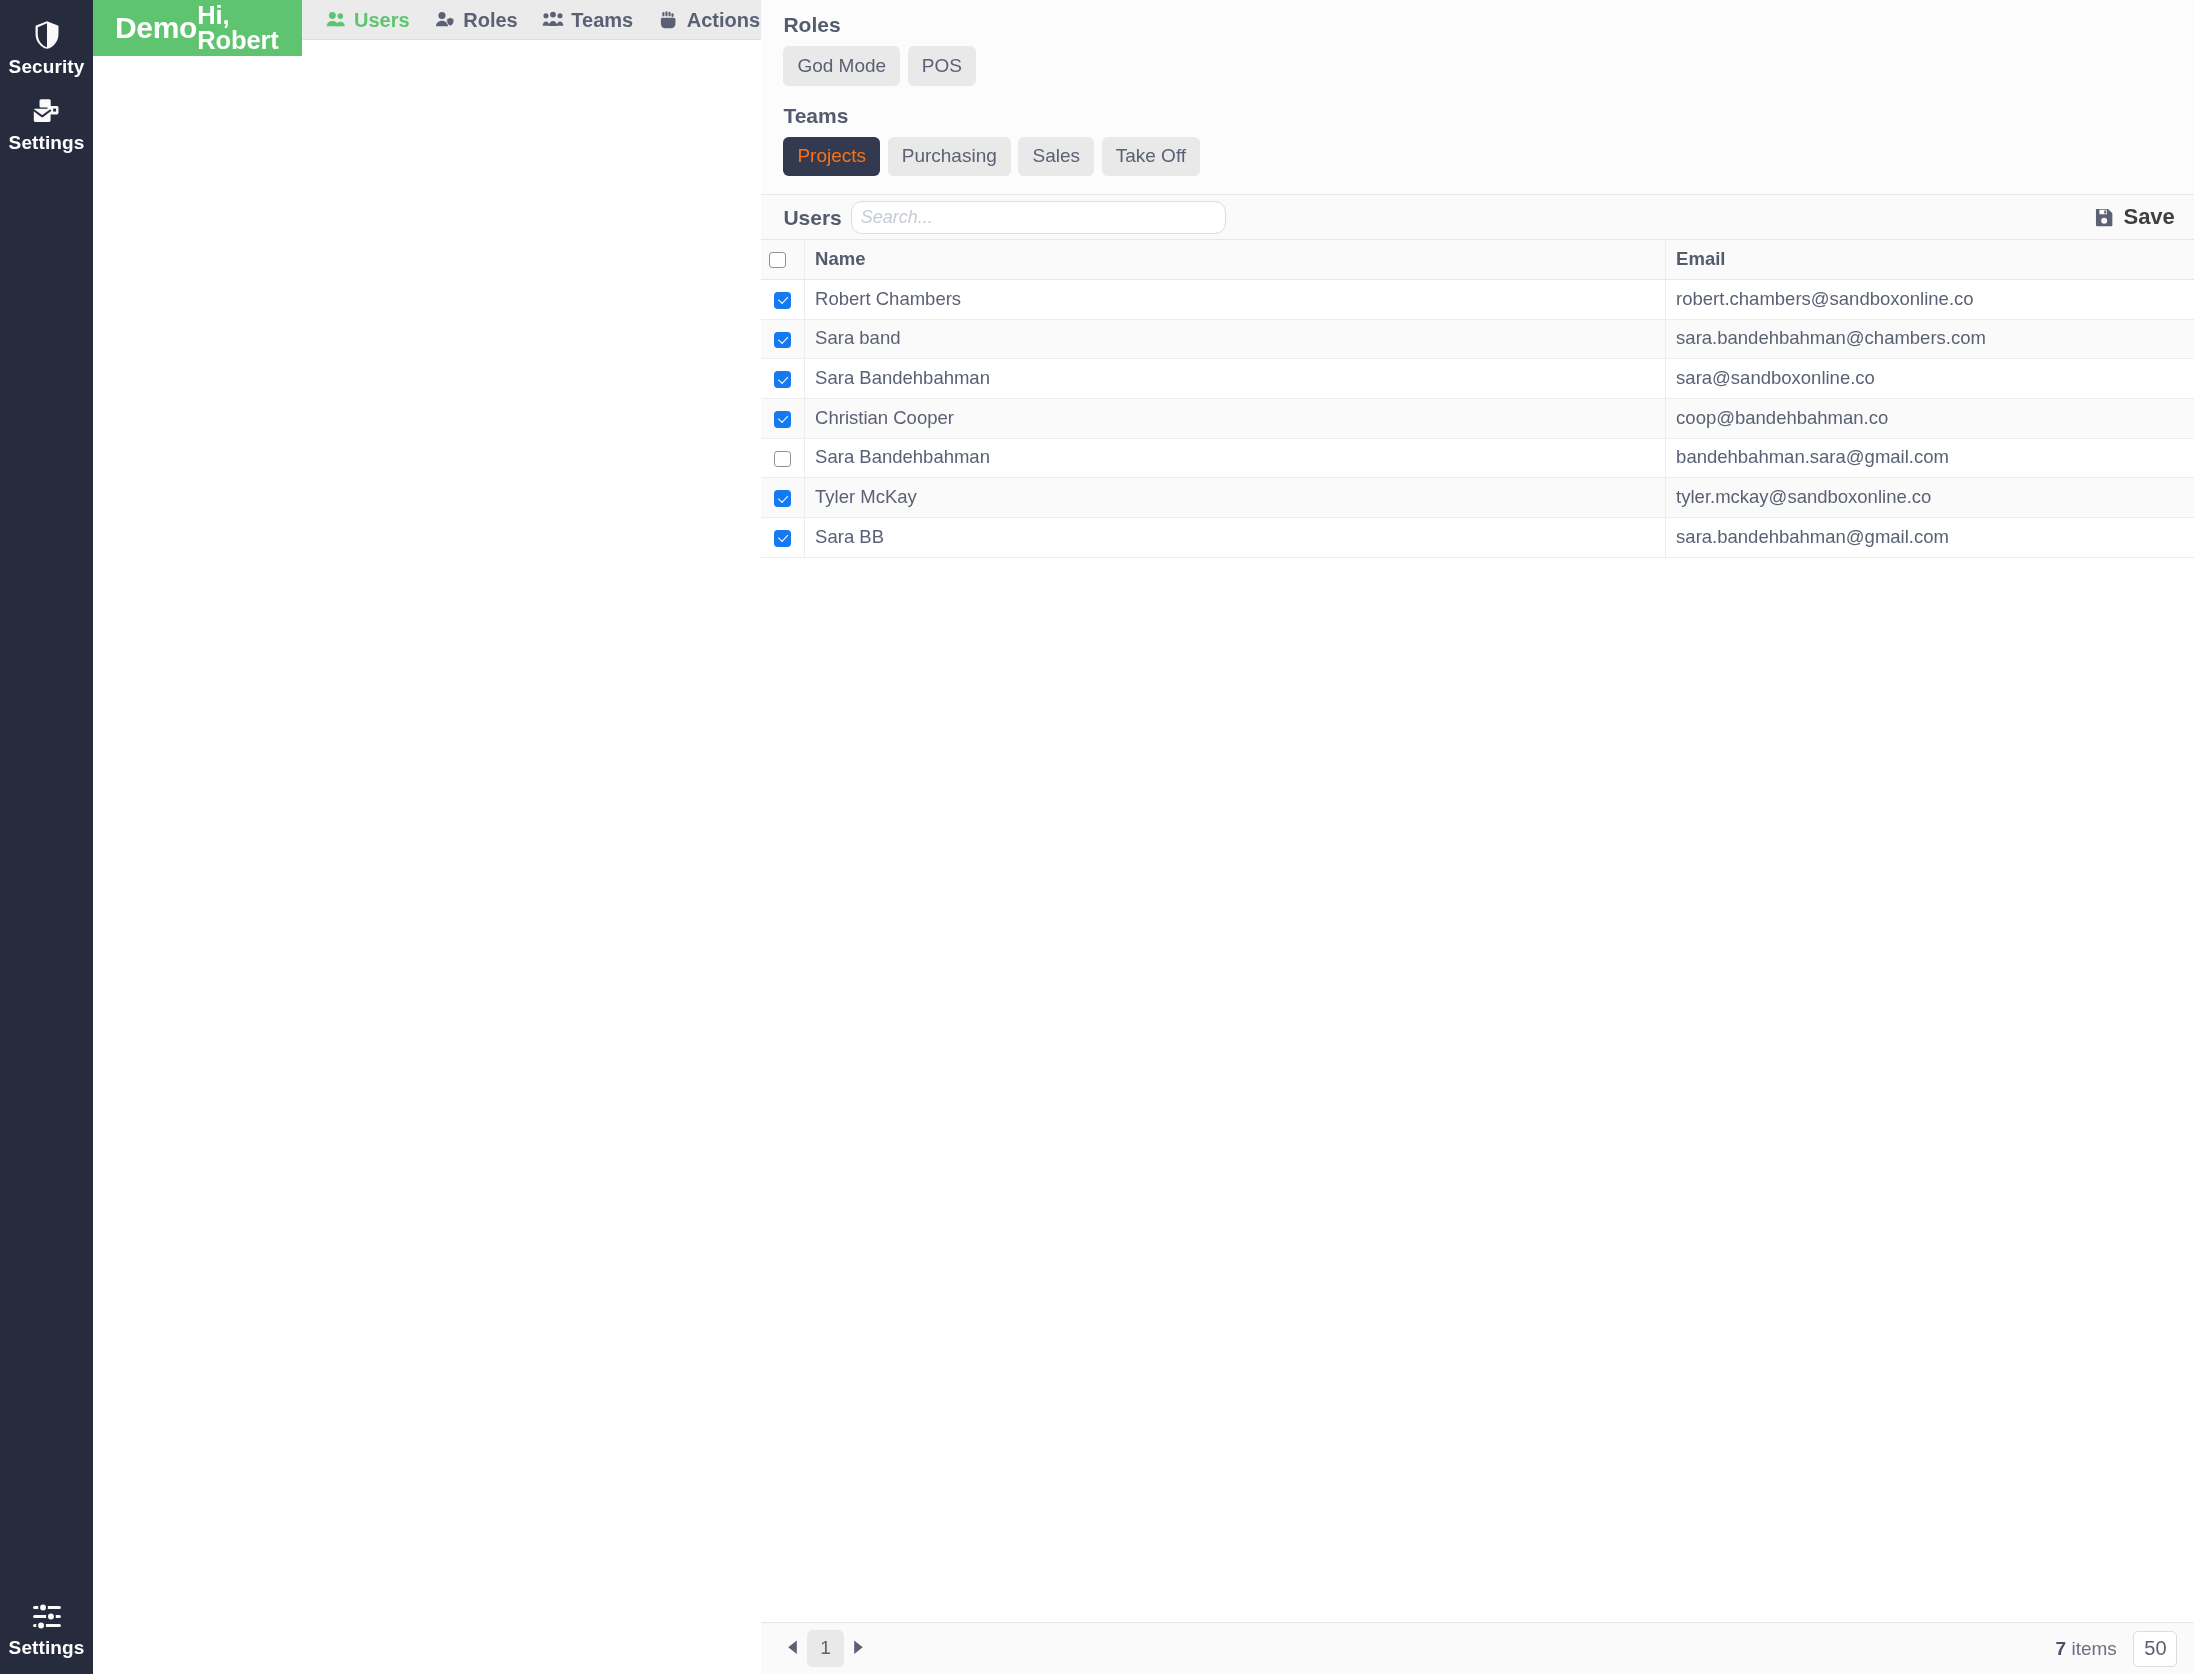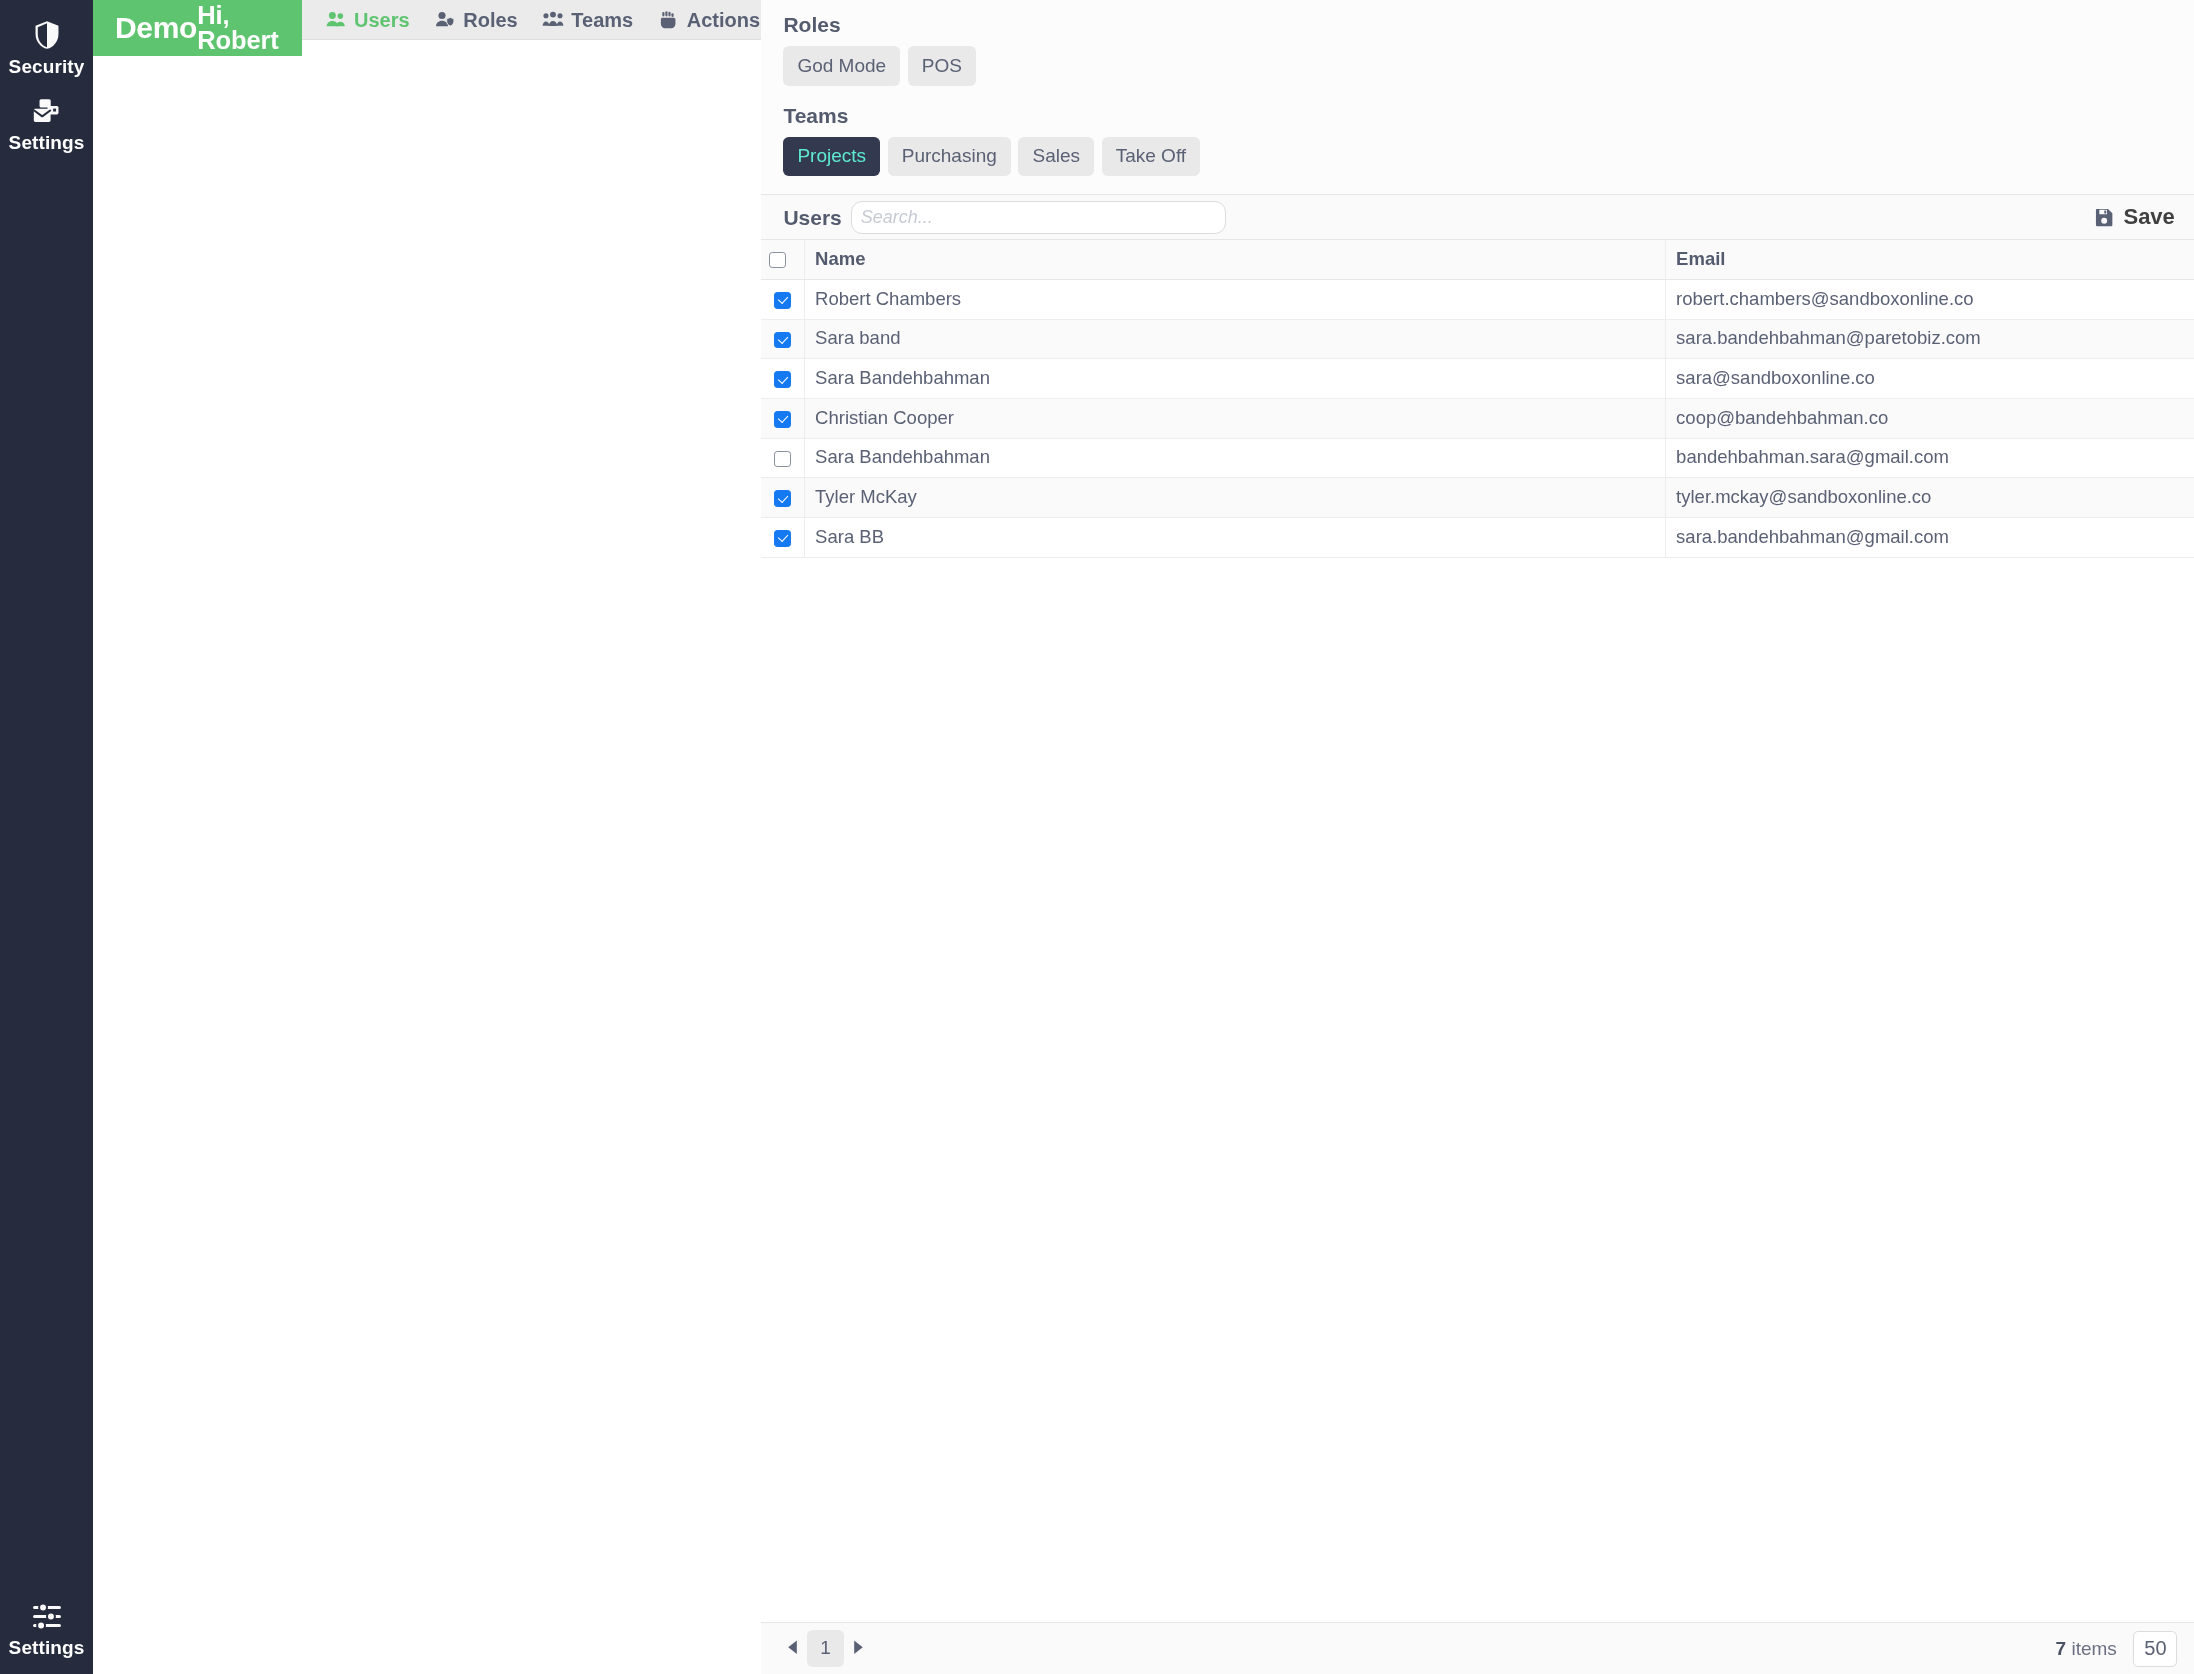--- a/index.html
+++ b/index.html
@@ -151,21 +151,21 @@
     color: #5B6175;
     border: none;
     border-radius: 5.7px;
     font-family: inherit;
     font-size: 19px;
     line-height: 1;
     padding: 9.6px 14px 11px 14px;
     cursor: pointer;
     white-space: nowrap;
   }
-  .chip.selected { background: #333A4F; color: #5eead4; }
+  .chip.selected { background: #333A4F; color: #f97316; }
 
   
   .users-bar {
     margin-top: 18px;
     height: 46px;
     flex: 0 0 46px;
     background: #FAFAFA;
     border-top: 0.6px solid #E6E6E6;
     border-bottom: 0.6px solid #E6E6E6;
     display: flex;
@@ -503,21 +503,21 @@
           </thead>
           <tbody>
               <tr>
                 <td class="td-check"><input type="checkbox" class="cbx" checked="" style=""></td>
                 <td>Robert Chambers</td>
                 <td>robert.chambers@sandboxonline.co</td>
               </tr>
               <tr>
                 <td class="td-check"><input type="checkbox" class="cbx" checked="" style=""></td>
                 <td>Sara band</td>
-                <td>sara.bandehbahman@paretobiz.com</td>
+                <td>sara.bandehbahman@chambers.com</td>
               </tr>
               <tr>
                 <td class="td-check"><input type="checkbox" class="cbx" checked="" style=""></td>
                 <td>Sara Bandehbahman</td>
                 <td>sara@sandboxonline.co</td>
               </tr>
               <tr>
                 <td class="td-check"><input type="checkbox" class="cbx" checked="" style=""></td>
                 <td>Christian Cooper</td>
                 <td>coop@bandehbahman.co</td>

